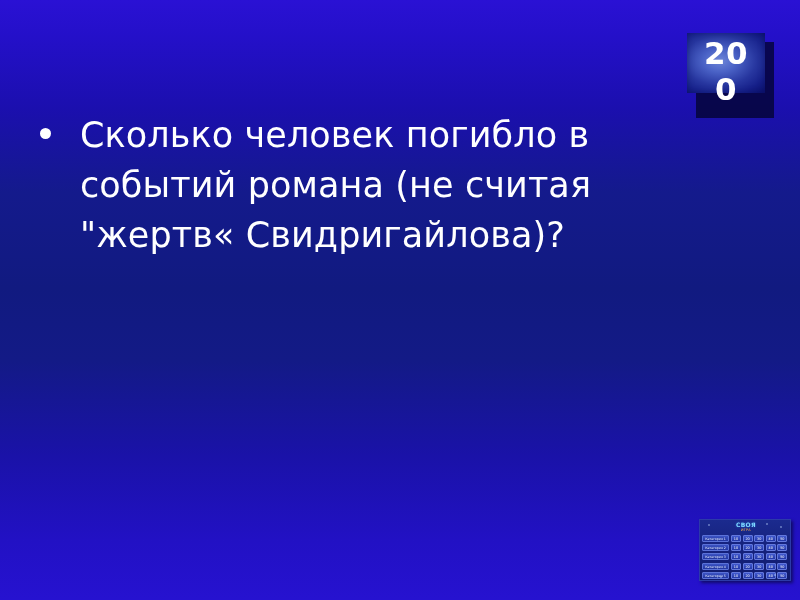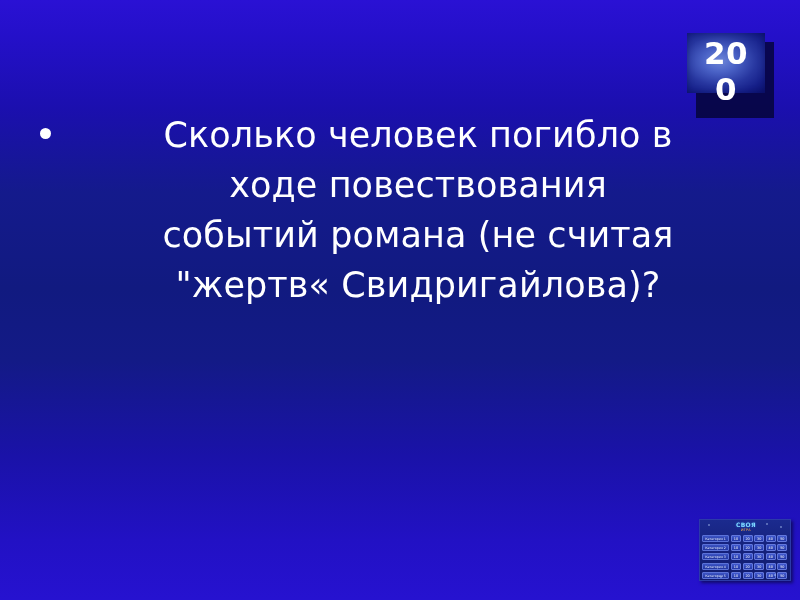--- a/index.html
+++ b/index.html
@@ -61,21 +61,20 @@
     left: 4px;
     top: 18px;
     width: 11px;
     height: 11px;
     border-radius: 50%;
     background: #ffffff;
   }
   .body-line {
     display: block;
     white-space: nowrap;
-    text-align: center;
   }
 
   
   #score-box-wrap {
     position: absolute;
     left: 686px;
     top: 32px;
     width: 92px;
     height: 90px;
   }
@@ -212,21 +211,20 @@
 </head>
 <body>
 
 <div id="slide">
 
 
   <div id="body">
     <div class="bullet-row">
       <span class="bullet-dot"></span>
       <span class="body-line">Сколько человек погибло в</span>
-      <span class="body-line">ходе повествования</span>
       <span class="body-line">событий романа (не считая</span>
       <span class="body-line">"жертв« Свидригайлова)?</span>
     </div>
   </div>
 
   <div id="score-box-wrap">
     <div id="score-shadow"></div>
     <div id="score-box">
       <div id="score-value">200</div>
     </div>

